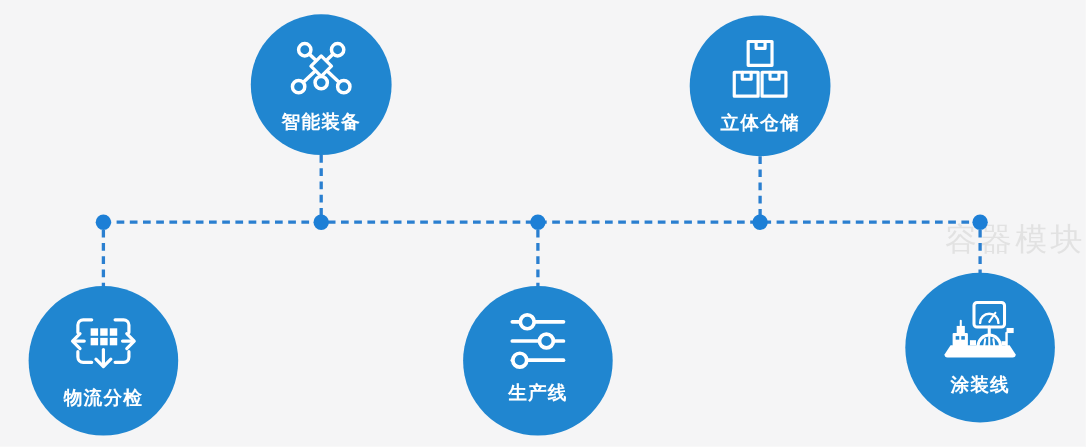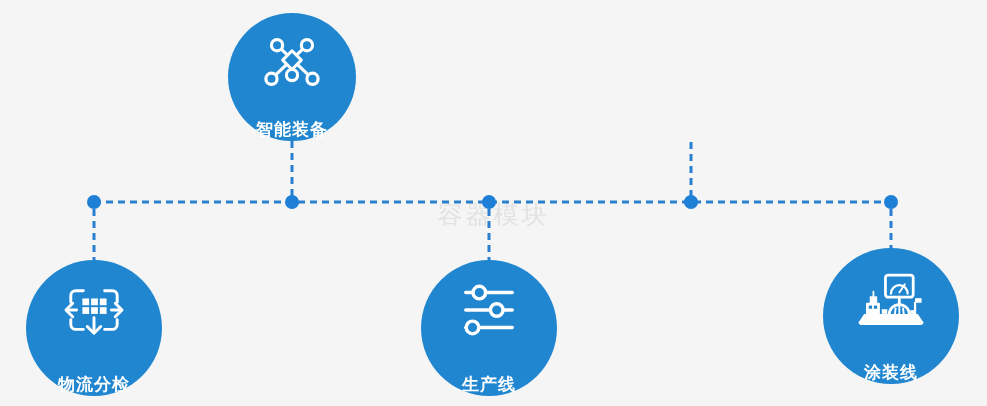--- a/index.html
+++ b/index.html
@@ -4,31 +4,31 @@
 <style>
   :root{
     --bg:#f5f5f6; --circle:#2086d0; --line:#2a7fd0; --dotc:#1d7fd6;
     --label:#ffffff; --wm:#e2e2e2;
   }
   *{ box-sizing:border-box; }
   body{ margin:0; background:#ffffff; font-family:"DejaVu Sans","Liberation Sans",sans-serif; }
   .canvas{ position:relative; width:987px; height:406px; background:var(--bg); overflow:hidden; }
 
   .watermark{
-    position:absolute; left:0; right:0; top:198px; text-align:center;
-    font-size:25px; letter-spacing:3px; color:var(--wm); z-index:0; user-select:none;
+    position:absolute; left:0; right:0; top:198px; text-align:right;
+    font-size:29px; letter-spacing:3px; color:var(--wm); z-index:0; user-select:none;
   }
 
   .connector-svg{ position:absolute; left:0; top:0; z-index:1; }
   .dash{ stroke:var(--line); stroke-width:3; stroke-dasharray:7 5; fill:none; }
   .dot{ fill:var(--dotc); }
 
   .node{
     position:absolute; border-radius:50%; background:var(--circle);
-    display:flex; flex-direction:column; align-items:center; z-index:2;justify-content:space-between;
+    display:flex; flex-direction:column; align-items:center; z-index:2;
   }
   .node .icon{ display:block; line-height:0; }
   .node .label{
     color:var(--label); font-weight:bold; font-size:17px; letter-spacing:1px;
     margin-top:9px; white-space:nowrap;
   }
   .node-top{ width:128px; height:128px; padding-top:21px; }
   .node-bottom{ width:136px; height:136px; padding-top:23px; }
 
   .node-1{ left:228px; top:13px; }
@@ -71,20 +71,33 @@
         <circle class="st fillb" cx="16" cy="12" r="6" stroke-width="3.4"></circle>
         <circle class="st fillb" cx="48" cy="12" r="6" stroke-width="3.4"></circle>
         <circle class="st fillb" cx="10" cy="48" r="6" stroke-width="3.4"></circle>
         <circle class="st fillb" cx="32" cy="44" r="6" stroke-width="3.4"></circle>
         <circle class="st fillb" cx="54" cy="48" r="6" stroke-width="3.4"></circle>
       </svg>
     </span>
     <span class="label">智能装备</span>
   </div>
 
+  <div class="node node-top node-2">
+    <span class="icon">
+      <svg width="58" height="56" viewBox="0 0 64 62">
+        <rect class="st" x="20" y="3" width="24" height="24" stroke-width="3.2"></rect>
+        <path class="st" d="M28,3 v7 h9 v-7" stroke-width="3.2"></path>
+        <rect class="st" x="6" y="34" width="24" height="24" stroke-width="3.2"></rect>
+        <path class="st" d="M14,34 v7 h9 v-7" stroke-width="3.2"></path>
+        <rect class="st" x="34" y="34" width="24" height="24" stroke-width="3.2"></rect>
+        <path class="st" d="M42,34 v7 h9 v-7" stroke-width="3.2"></path>
+      </svg>
+    </span>
+    <span class="label">立体仓储</span>
+  </div>
 
   <div class="node node-bottom node-4">
     <span class="icon">
       <svg width="62" height="54" viewBox="0 0 64 54">
         <line class="st" x1="8" y1="9" x2="56" y2="9" stroke-width="3.5"></line>
         <circle class="st fillb" cx="22" cy="9" r="6.5" stroke-width="3.5"></circle>
         <line class="st" x1="8" y1="27" x2="56" y2="27" stroke-width="3.5"></line>
         <circle class="st fillb" cx="40" cy="27" r="6.5" stroke-width="3.5"></circle>
         <line class="st" x1="8" y1="45" x2="56" y2="45" stroke-width="3.5"></line>
         <circle class="st fillb" cx="15" cy="45" r="6.5" stroke-width="3.5"></circle>

